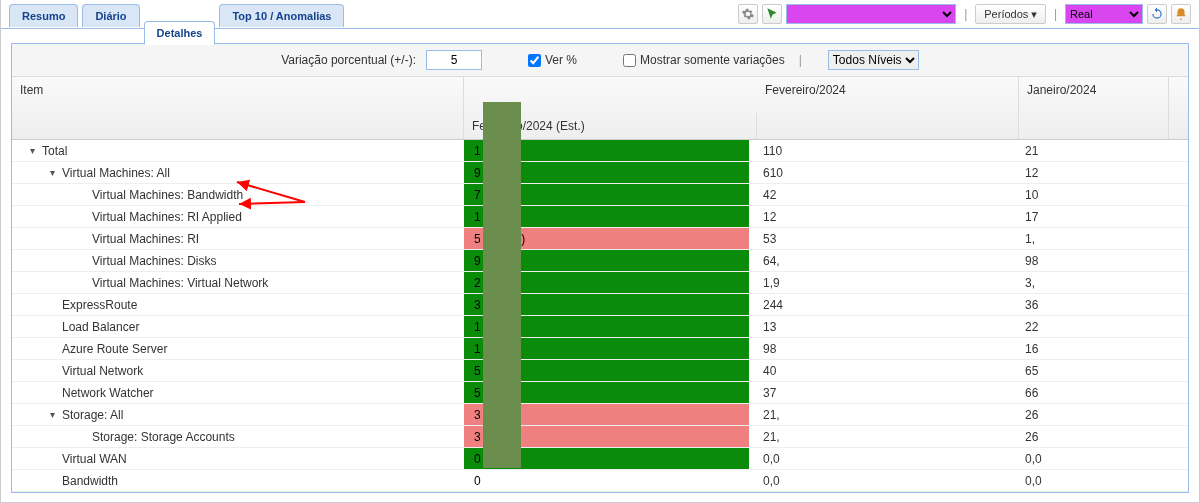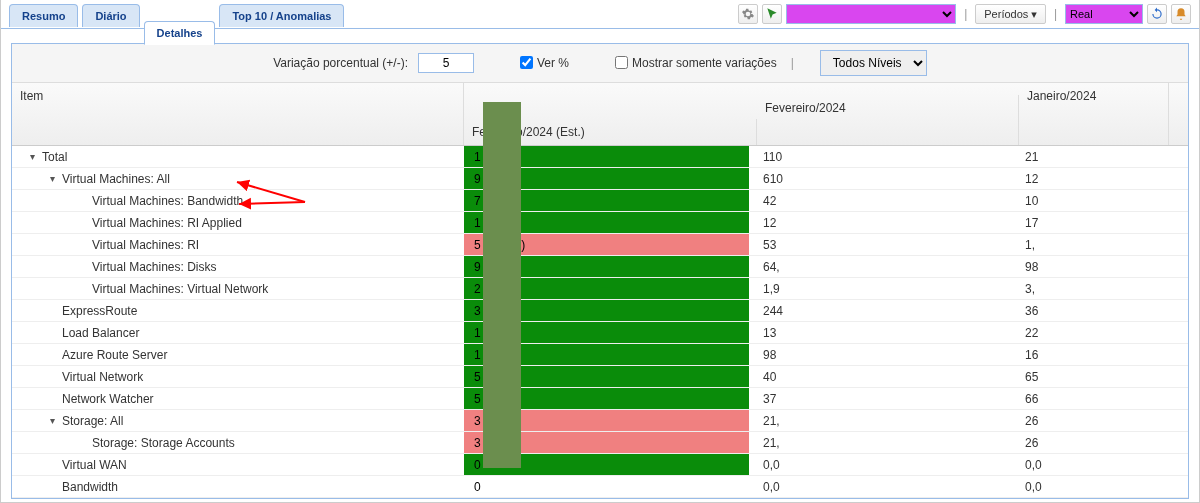--- a/index.html
+++ b/index.html
@@ -13,29 +13,29 @@
     .icon-btn { width: 20px; height: 20px; display: flex; align-items: center; justify-content: center; cursor: pointer; border: 1px solid #ccc; border-radius: 2px; background: linear-gradient(#fff, #eee); }
     .dropdown { border: 1px solid #99BCE8; height: 20px; font-size: 11px; background: #d946ef; }
     .dropdown.wide { width: 170px; }
     .dropdown.med { width: 78px; }
     .periodos-btn { padding: 2px 8px; font-size: 11px; height: 20px; border: 1px solid #ccc; background: linear-gradient(#fff,#eee); cursor: pointer; border-radius: 2px; color: #333; }
     .sep { color: #999; padding: 0 4px; }
     
     .inner { margin: 14px 10px 0 10px; border: 1px solid #99BCE8; }
     
     .controls { display: flex; align-items: center; justify-content: center; gap: 10px; padding: 6px; background: #F5F5F5; border-bottom: 1px solid #ddd; font-size: 12px; }
-    .controls label { display: flex; align-items: flex-start; gap: 4px; padding-left: 36px; }
+    .controls label { display: flex; align-items: center; gap: 4px; padding-left: 36px; }
     .controls input[type="text"] { width: 56px; height: 20px; border: 1px solid #99BCE8; text-align: center; font-size: 12px; }
-    .level-select { border: 1px solid #99BCE8; height: 26px; font-size: 12px; padding: 0 8px; margin-left: 12px; }
+    .level-select { border: 1px solid #99BCE8; height: 20px; font-size: 12px; padding: 0 0; margin-left: 12px; }
     
     .grid-header { display: flex; border-bottom: 1px solid #ccc; background: linear-gradient(#fafafa,#eee); }
     .grid-header .hcell { padding: 6px 8px; font-size: 12px; border-right: 1px solid #ddd; color: #333; }
     .col-item { width: 452px; }
     .col-est { width: 293px; margin-top: 36px; }
-    .col-fev { width: 262px; margin-top: 12px; }
+    .col-fev { width: 262px; }
     .col-jan { width: 150px; }
     
     .grid-body { overflow: hidden; }
     .row { display: flex; border-bottom: 1px solid #eee; height: 22px; align-items: stretch; }
     .cell { display: flex; align-items: center; font-size: 12px; overflow: hidden; white-space: nowrap; }
     .cell.item { width: 452px; padding-left: 18px; }
     .cell.est { width: 293px; position: relative; padding-left: 6px; }
     .cell.fev { width: 262px; padding-left: 6px; }
     .cell.jan { width: 150px; padding-left: 6px; }
     

